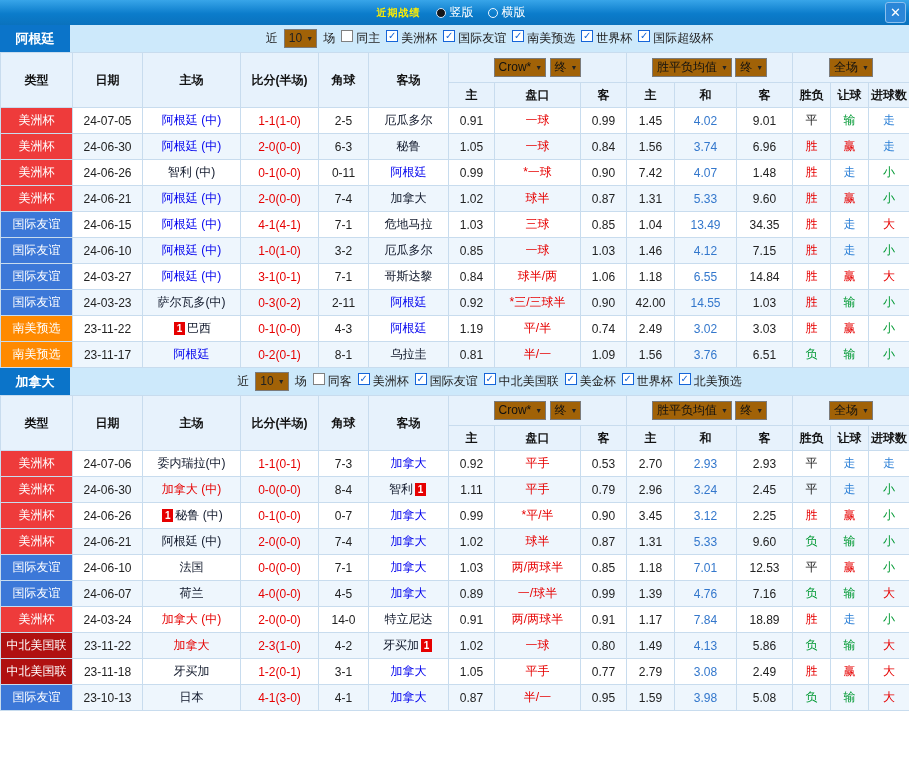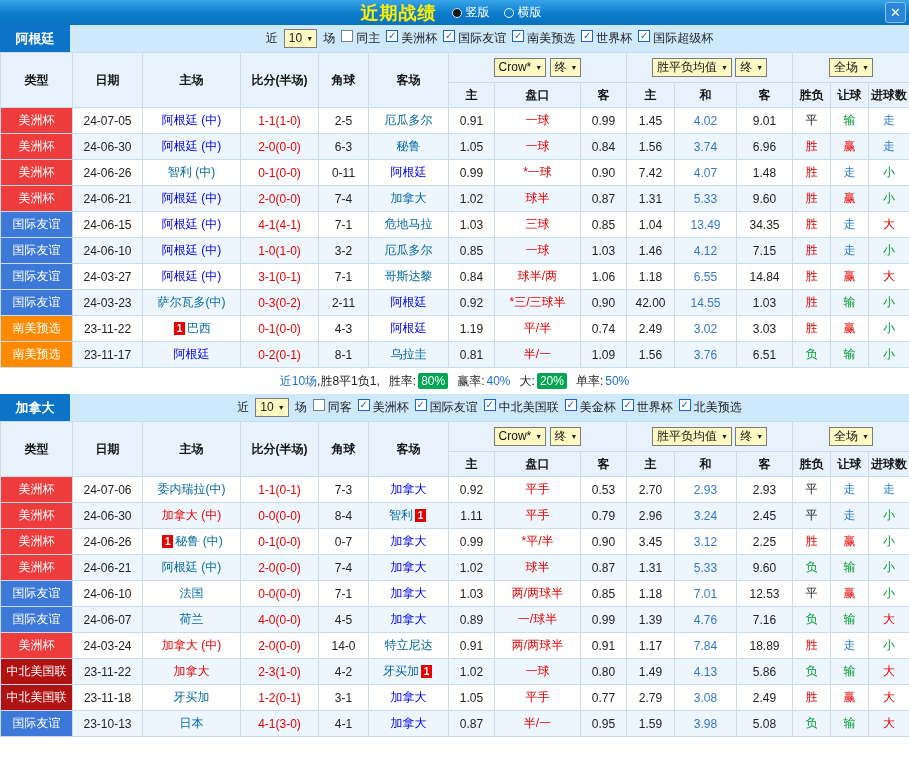--- a/index.html
+++ b/index.html
@@ -1,44 +1,44 @@
 <!DOCTYPE html>
 <html><head>
 <meta charset="utf-8">
 <style>
   *{box-sizing:border-box;margin:0;padding:0;}
   body{width:909px;background:#fff;color:#222;font-family:"Liberation Sans","DejaVu Sans",sans-serif;font-size:12px;}
   
   .topbar{height:25px;background:linear-gradient(180deg,#38a5e9 0%,#0b7ccb 55%,#0a72bd 100%);display:flex;align-items:center;justify-content:center;position:relative;color:#fff;}
-  .topbar .title{color:#ffee00;font-weight:bold;font-size:18px;margin-right:8px;letter-spacing:1px;}
+  .topbar .title{color:#ffee00;font-weight:bold;font-size:10px;margin-right:8px;letter-spacing:1px;}
   .radio{display:inline-flex;align-items:center;gap:4px;margin:0 7px;cursor:pointer;}
   .dot{width:10px;height:10px;border-radius:50%;border:1px solid #eaf5ff;background:transparent;display:inline-block;}
   .dot.on{background:#14161a;border-color:#cfe8ff;}
   .close{position:absolute;right:3px;top:2px;width:21px;height:21px;background:#2a86d8;border:1px solid #8cc0ee;border-radius:3px;color:#fff;font-weight:bold;font-size:13px;display:flex;align-items:center;justify-content:center;cursor:pointer;}
   
   .section-bar{display:flex;height:27px;}
   .team-name{width:70px;background:#0b74c9;color:#fff;font-weight:bold;font-size:13px;display:flex;align-items:center;justify-content:center;}
   .filter-bar{flex:1;background:#cde9fb;display:flex;align-items:center;justify-content:center;gap:6px;}
   .comp-host{display:inline-flex;align-items:center;gap:6px;}
-  .sel{display:inline-flex;align-items:center;background:#fef9c3;border:1px solid #7b7b7b;padding:1px 3px 1px 4px;gap:4px;line-height:15px;cursor:pointer;font-weight:normal;}
+  .sel{display:inline-flex;align-items:center;background:#a16207;border:1px solid #7b7b7b;padding:1px 3px 1px 4px;gap:4px;line-height:15px;cursor:pointer;font-weight:normal;}
   .sel .arr{font-size:7px;color:#222;}
   .chk{display:inline-flex;align-items:flex-start;gap:3px;cursor:pointer;}
   .box{width:12px;height:12px;background:#fff;border:1px solid #808080;display:inline-flex;align-items:center;justify-content:center;font-size:10px;font-weight:bold;color:#1565d8;line-height:1;}
   .box.checked{border-color:#1565d8;}
   .box.checked::after{content:"✓";}
   
   table.stats-table{width:909px;border-collapse:collapse;table-layout:fixed;}
   .stats-table th,.stats-table td{border:1px solid #c8dcee;padding:0 1px;text-align:center;white-space:nowrap;overflow:hidden;}
   .stats-table thead th{background:#e7f2fc;font-weight:bold;color:#111;height:25px;margin-left:21px;}
   .stats-table thead tr.h1 th{height:30px;}
   .stats-table tbody td{height:26px;background:#fff;}
   .stats-table tbody tr:nth-child(even) td{background:#eef6fd;}
   .stats-table tbody td.type-cell{color:#fff;}
   .tname{cursor:pointer;}
-  .c-blue{color:#0000ee;} .c-red{color:#e60000;} .c-black{color:#0369a1;}
+  .c-blue{color:#0000ee;} .c-red{color:#e60000;} .c-black{color:#0f172a;}
   td.score{color:#e60000;cursor:pointer;}
   td.hcap{color:#e60000;}
   td.odd-draw{color:#3377cc;}
   td.r-red{color:#e60000;} td.r-green{color:#009933;} td.r-blue{color:#2b7fd6;} td.r-dark{color:#222;}
   .rbadge{display:inline-block;background:#e60000;color:#fff;width:11px;height:13px;line-height:13px;font-size:10px;font-weight:bold;margin:0 2px;vertical-align:middle;text-align:center;}
   
   .summary{height:26px;line-height:26px;text-align:center;background:#fff;}
   .c-navy{color:#1a6fd0;}
   .s-label{margin-left:9px;}
   .badge-green{background:#00a651;color:#fff;padding:1px 3px;border-radius:2px;margin-left:2px;}
@@ -330,21 +330,20 @@
             <td>1.09</td>
             <td>1.56</td>
             <td class="odd-draw">3.76</td>
             <td>6.51</td>
             <td class="r-green">负</td>
             <td class="r-green">输</td>
             <td class="r-green">小</td>
           </tr>
         </tbody>
     </table>
-    <div class="summary"><span class="c-navy">近10场</span><span>,胜8平1负1,</span><span class="s-label">胜率:</span><span class="badge-green">80%</span><span class="s-label">赢率:</span><span class="val-blue">40%</span><span class="s-label">大:</span><span class="badge-green">20%</span><span class="s-label">单率:</span><span class="val-blue">50%</span></div>
   </section>
 
   <section class="team-section">
     <div class="section-bar">
       <div class="team-name">加拿大</div>
       <div class="filter-bar">
         <span class="flabel">近</span>
         <span class="sel">
             <span class="sel-text count">10</span>
             <span class="arr">▼</span>

